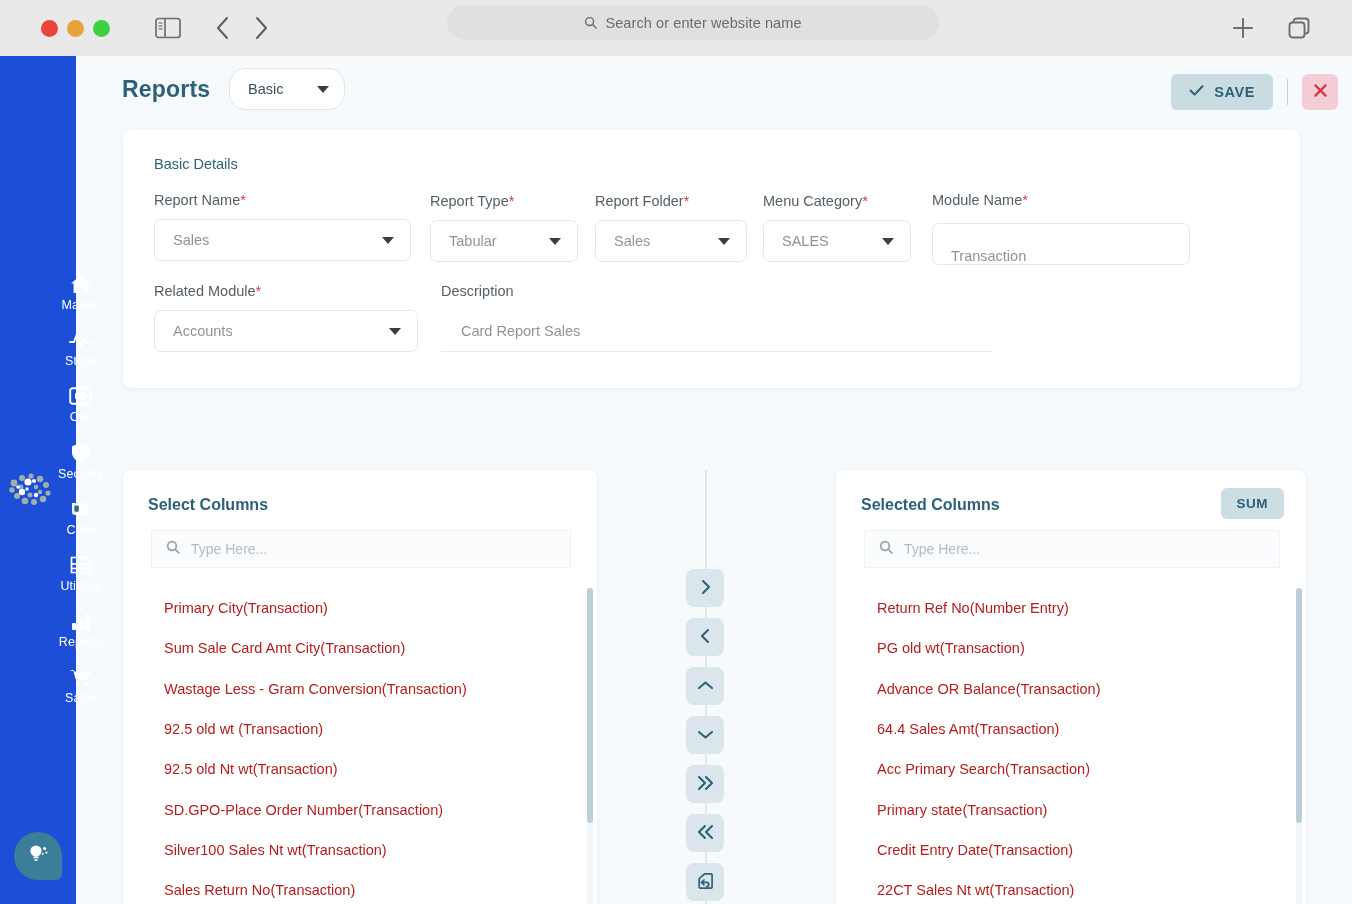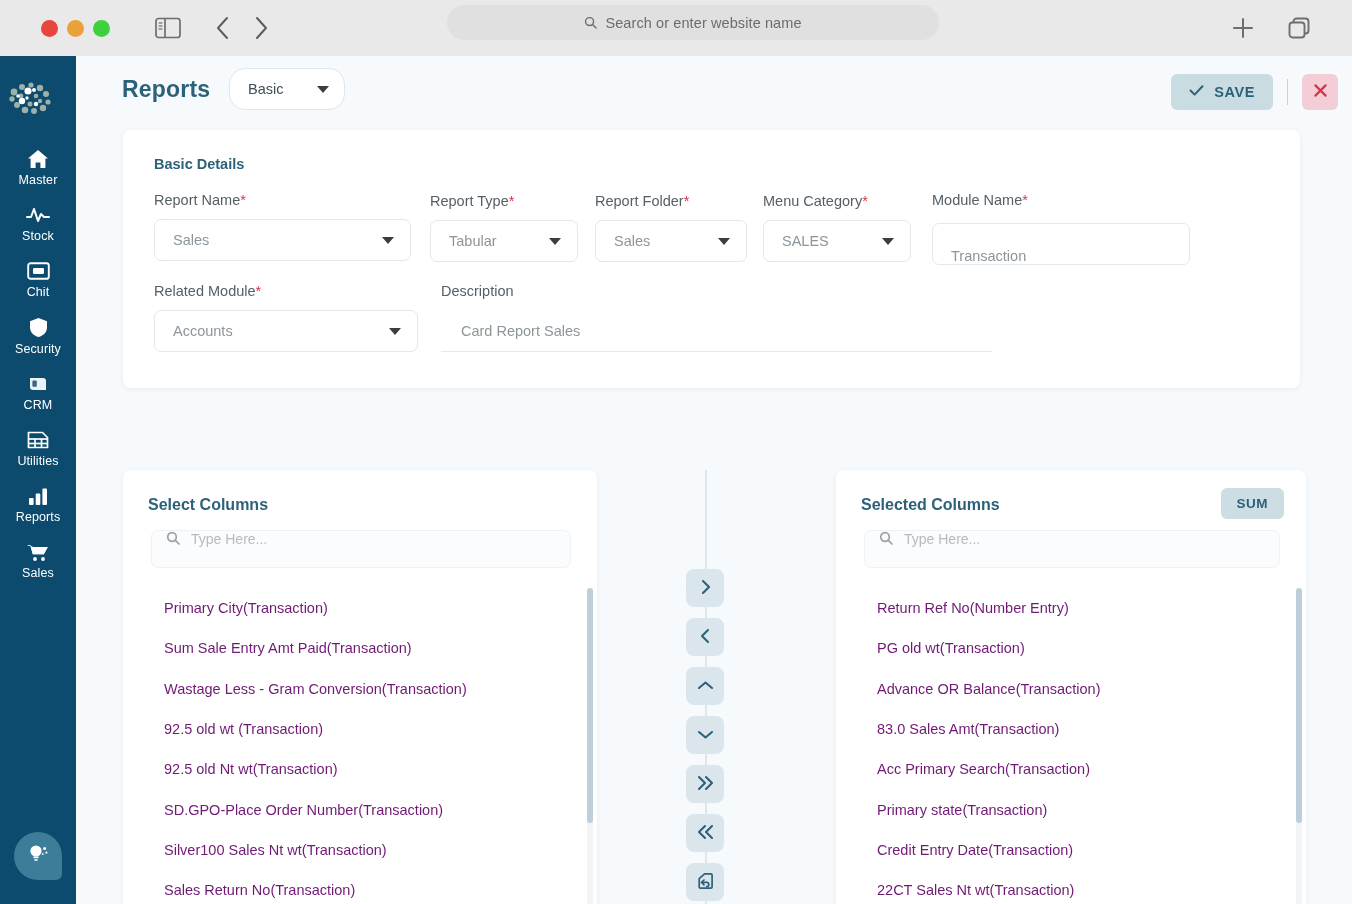--- a/index.html
+++ b/index.html
@@ -35,21 +35,21 @@
 
   .chrome-right { position: absolute; right: 0; top: 0; height: 56px;
                   display: flex; align-items: center; gap: 30px; padding-right: 40px; }
 
   
   .app { position: absolute; left: 0; top: 56px; width: 1352px; height: 848px; background: #f7fafc; }
 
   
   .sidebar {
     position: absolute; left: 0; top: 0; width: 76px; height: 848px;
-    background: #0c4a6e; display: flex; flex-direction: column; align-items: flex-start;
+    background: #1d4ed8; display: flex; flex-direction: row; align-items: center;
   }
   .logo { margin-top: 18px; width: 58px; height: 48px; position: relative; }
   .nav-list { margin-top: 18px; width: 100%; }
   .nav-item {
     display: flex; flex-direction: column; align-items: center;
     gap: 4px; padding: 9px 0 9px; cursor: pointer;
   }
   .nav-item .ic { color: #ffffff; display:flex; }
   .nav-item .lbl { color: #ffffff; font-size: 12.5px; letter-spacing: .1px; }
   .help-fab {
@@ -87,21 +87,21 @@
     display: flex; align-items: center; justify-content: center; cursor: pointer; border: none;
   }
 
   
   .card {
     position: absolute; background: #ffffff; border-radius: 8px;
     box-shadow: 0 1px 5px rgba(40,70,90,.08);
   }
   #basic-card { left: 123px; top: 74px; width: 1177px; height: 258px; }
   .card-title { position: absolute; left: 31px; top: 26px;
-                font-size: 14.5px; font-weight: bold; color: #2d6179; }
+                font-size: 14.5px; font-weight: normal; color: #2d6179; }
 
   .field { position: absolute; }
   .field .lab { font-size: 14.5px; color: #555f66; white-space: nowrap; }
   .field .lab .req { color: #d8344a; }
   .sel-box {
     margin-top: 11px; height: 42px; border: 1px solid #e2e8eb; border-radius: 7px;
     background: #fff; display: flex; align-items: center; justify-content: space-between;
     padding: 0 16px 0 18px; cursor: pointer;
   }
   .sel-box .val { font-size: 14.5px; color: #8d959a; }
@@ -122,29 +122,29 @@
 
   .col-title { position: absolute; left: 25px; top: 26px;
                font-size: 16px; font-weight: bold; color: #2d6179; }
   .btn-sum {
     position: absolute; right: 22px; top: 18px; height: 31px; padding: 0 16px;
     border-radius: 6px; background: #ccdde3; border: none; cursor: pointer;
     font-size: 13.5px; font-weight: bold; color: #2d6179; letter-spacing: .5px;
   }
   .search-box {
     position: absolute; left: 28px; top: 60px; right: 26px; height: 38px;
-    border: 1px solid #eef2f4; border-radius: 7px; background: #fbfcfd;
-    display: flex; align-items: flex-start; gap: 11px; padding: 0 14px; cursor: text;
+    border: 1px solid #eef2f4; border-radius: 1px; background: #fbfcfd;
+    display: flex; align-items: center; gap: 11px; padding: 12px 14px; cursor: text;
   }
   .search-box .ph { font-size: 14px; color: #b5bcc1; }
 
   .col-list { position: absolute; left: 28px; top: 118px; right: 20px; bottom: 0; }
   .col-item {
     height: 40.3px; display: flex; align-items: center;
-    font-size: 14.5px; color: #701a75; cursor: pointer; padding-left: 13px;
+    font-size: 14.5px; color: #b91c1c; cursor: pointer; padding-left: 13px;
   }
   .scroll-track {
     position: absolute; right: 4px; top: 118px; bottom: 10px; width: 6px;
     background: #f2f5f6; border-radius: 3px;
   }
   .scroll-thumb { position: absolute; top: 0; width: 6px; height: 65%;
                   background: #bdcfd8; border-radius: 3px; cursor: pointer; }
 
   
   .rail { position: absolute; left: 705px; top: 414px; width: 2px; height: 490px; background: #dfe7ea; }
@@ -425,21 +425,21 @@
       <span>
         <svg width="14" height="14" viewBox="0 0 14 14" fill="none" stroke="#9aa2a8" stroke-width="1.7">
             <circle cx="6" cy="6" r="4.3"></circle>
             <line x1="9.3" y1="9.3" x2="13" y2="13" stroke-linecap="round"></line>
           </svg>
       </span>
       <span class="ph">Type Here...</span>
     </div>
     <div class="col-list" id="left-list">
         <div class="col-item">Primary City(Transaction)</div>
-        <div class="col-item">Sum Sale Entry Amt Paid(Transaction)</div>
+        <div class="col-item">Sum Sale Card Amt City(Transaction)</div>
         <div class="col-item">Wastage Less - Gram Conversion(Transaction)</div>
         <div class="col-item">92.5 old wt (Transaction)</div>
         <div class="col-item">92.5 old Nt wt(Transaction)</div>
         <div class="col-item">SD.GPO-Place Order Number(Transaction)</div>
         <div class="col-item">Silver100 Sales Nt wt(Transaction)</div>
         <div class="col-item">Sales Return No(Transaction)</div>
       </div>
     <div class="scroll-track">
       <div class="scroll-thumb"></div>
     </div>
@@ -499,21 +499,21 @@
             <circle cx="6" cy="6" r="4.3"></circle>
             <line x1="9.3" y1="9.3" x2="13" y2="13" stroke-linecap="round"></line>
           </svg>
       </span>
       <span class="ph">Type Here...</span>
     </div>
     <div class="col-list" id="right-list">
         <div class="col-item">Return Ref No(Number Entry)</div>
         <div class="col-item">PG old wt(Transaction)</div>
         <div class="col-item">Advance OR Balance(Transaction)</div>
-        <div class="col-item">83.0 Sales Amt(Transaction)</div>
+        <div class="col-item">64.4 Sales Amt(Transaction)</div>
         <div class="col-item">Acc Primary Search(Transaction)</div>
         <div class="col-item">Primary state(Transaction)</div>
         <div class="col-item">Credit Entry Date(Transaction)</div>
         <div class="col-item">22CT Sales Nt wt(Transaction)</div>
       </div>
     <div class="scroll-track">
       <div class="scroll-thumb"></div>
     </div>
   </section>
 

